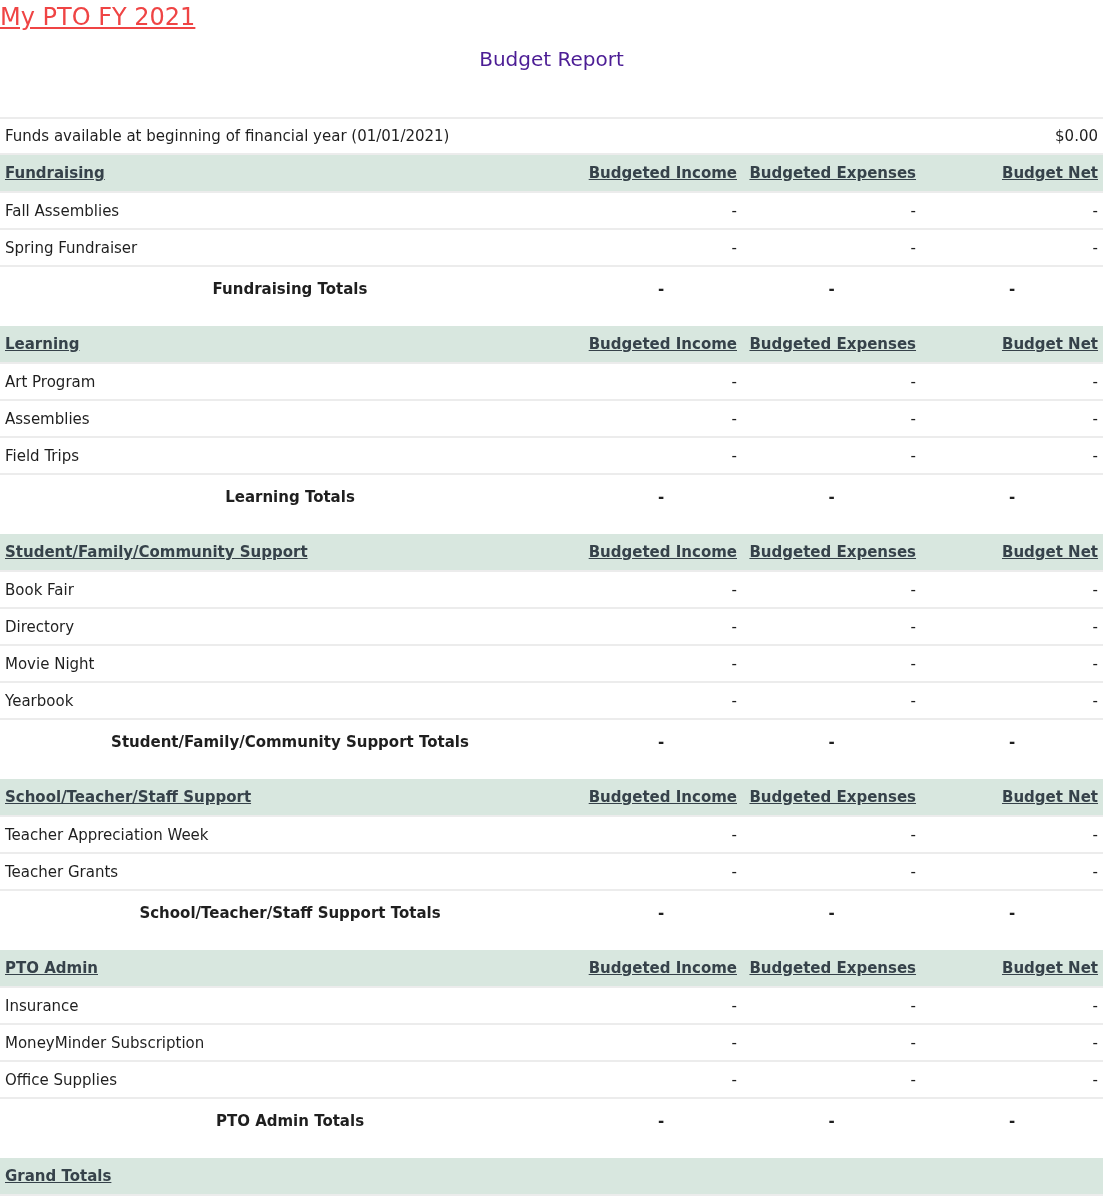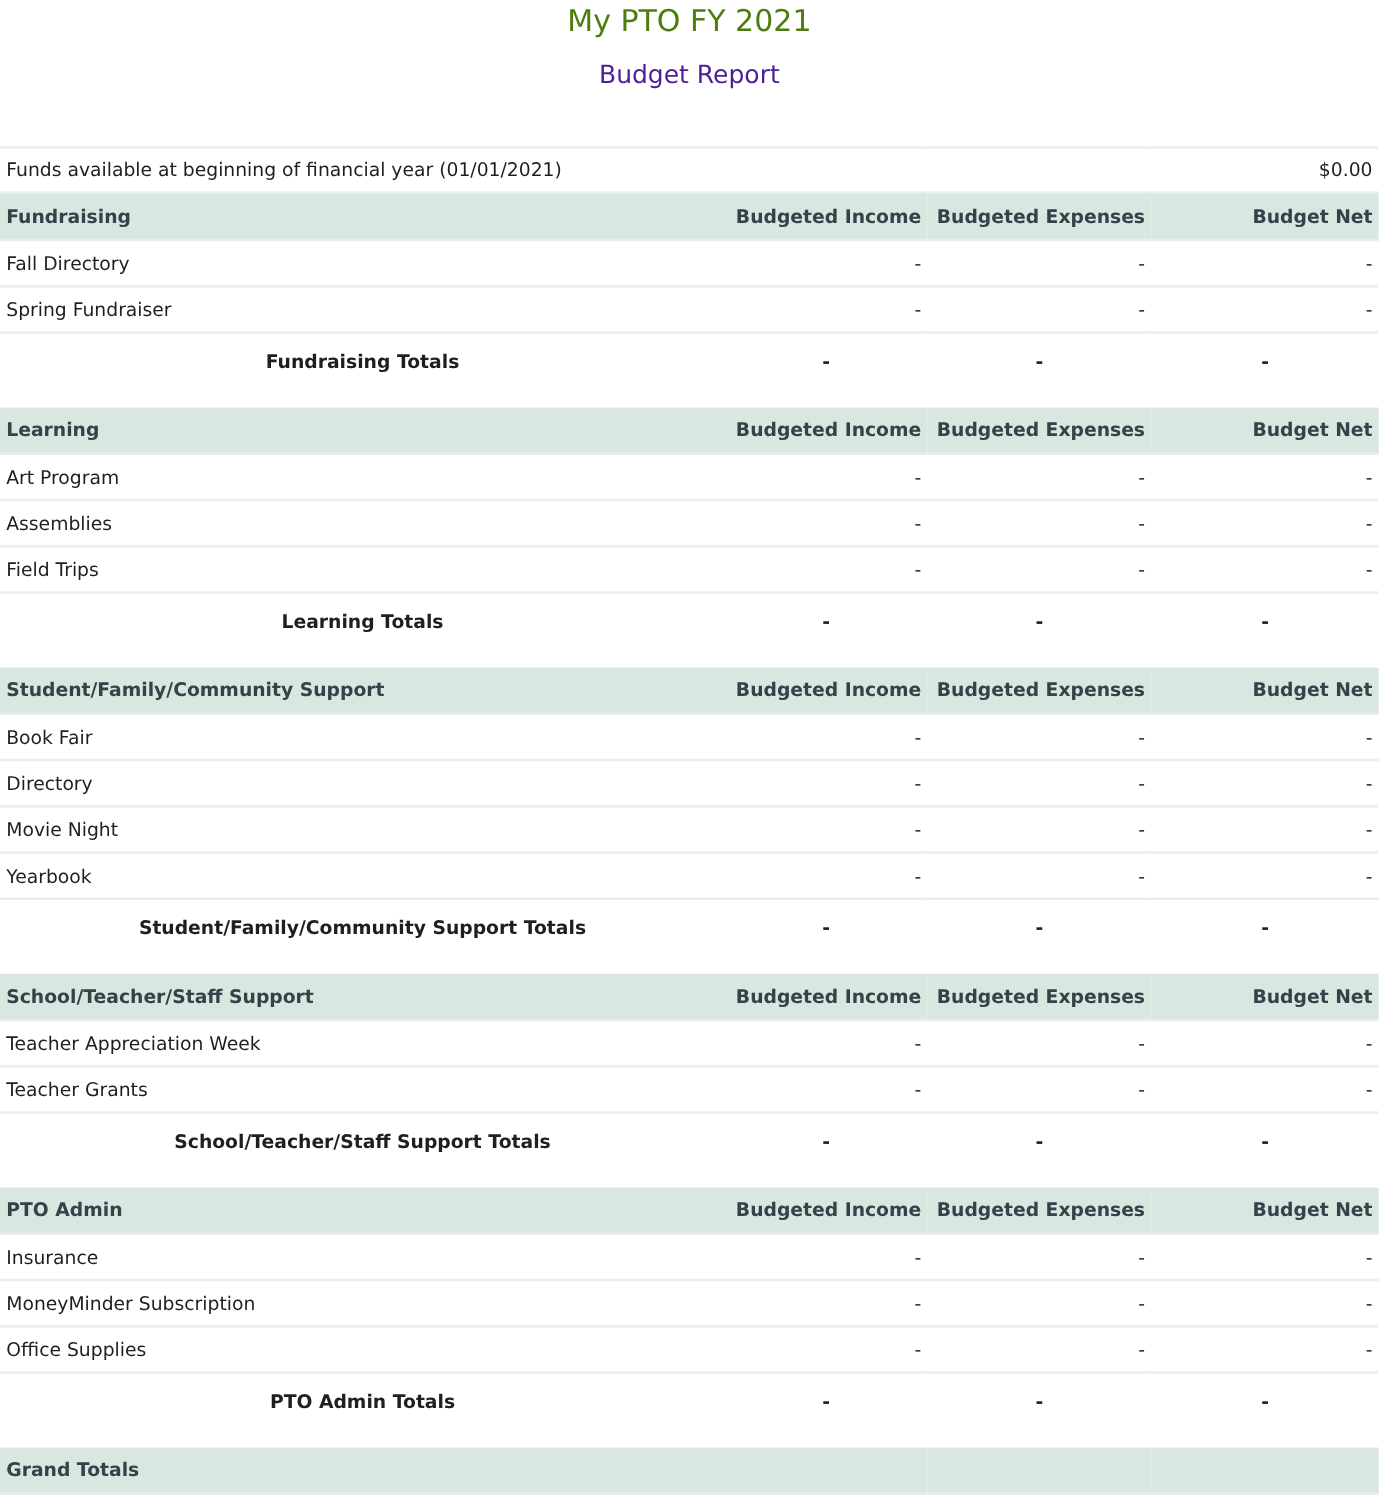--- a/index.html
+++ b/index.html
@@ -2,22 +2,22 @@
 <html><head>
 <meta charset="utf-8">
 <style>
   html, body { margin: 0; padding: 0; background: #ffffff; }
   body {
     width: 1103px; height: 1200px; overflow: hidden;
     font-family: "DejaVu Sans", "Liberation Sans", sans-serif;
     color: #1f1f1f;
   }
   .title {
-    text-align: center; font-size: 24px; font-weight: normal;
-    margin: 0; padding-top: 1px; height: 36px; line-height: 32px; color: #4d7c0f;
+    text-align: left; font-size: 24px; font-weight: normal;
+    margin: 0; padding-top: 1px; height: 36px; line-height: 32px; color: #ef4444; text-decoration: underline;
   }
   .subtitle {
     text-align: center; font-size: 20px; font-weight: normal;
     margin: 0; height: 44px; line-height: 44px; color: #4c1d95;
   }
   .spacer { height: 36px; }
   table.report {
     width: 1103px; border-collapse: collapse; table-layout: fixed;
     font-size: 15px;
     border-top: 2px solid #ececec;
@@ -27,21 +27,21 @@
   table.report col.c-exp { width: 179px; }
   table.report col.c-net { width: 182px; }
   table.report td {
     padding: 0 5px; height: 35px; white-space: nowrap;
     border-bottom: 2px solid #ececec;
   }
   td.num { text-align: right; }
   tr.funds td { font-weight: normal; height: 34px; }
   tr.section-header td {
     background: #d8e7df; color: #36424a; font-weight: bold;
-    height: 36px; border-bottom: 2px solid #ececec;
+    height: 36px; border-bottom: 2px solid #ececec; text-decoration: underline;
   }
   tr.totals td { font-weight: bold; height: 43px; border-bottom: none; padding-bottom: 16px; text-align: center; }
   tr.item td { font-weight: normal; }
   tr.grand-values td { height: 35px; }
   tr.projected td { font-weight: bold; height: 36px; border-bottom: none; }
 </style>
 </head>
 <body>
 
 <h1 class="title">My PTO FY 2021</h1>
@@ -60,21 +60,21 @@
       <td colspan="3">Funds available at beginning of financial year (01/01/2021)</td>
       <td class="num">$0.00</td>
     </tr>
   <tr class="section-header">
         <td>Fundraising</td>
         <td class="num">Budgeted Income</td>
         <td class="num">Budgeted Expenses</td>
         <td class="num">Budget Net</td>
       </tr>
       <tr class="item">
-        <td>Fall Directory</td>
+        <td>Fall Assemblies</td>
         <td class="num">-</td>
         <td class="num">-</td>
         <td class="num">-</td>
       </tr>
       <tr class="item">
         <td>Spring Fundraiser</td>
         <td class="num">-</td>
         <td class="num">-</td>
         <td class="num">-</td>
       </tr>

